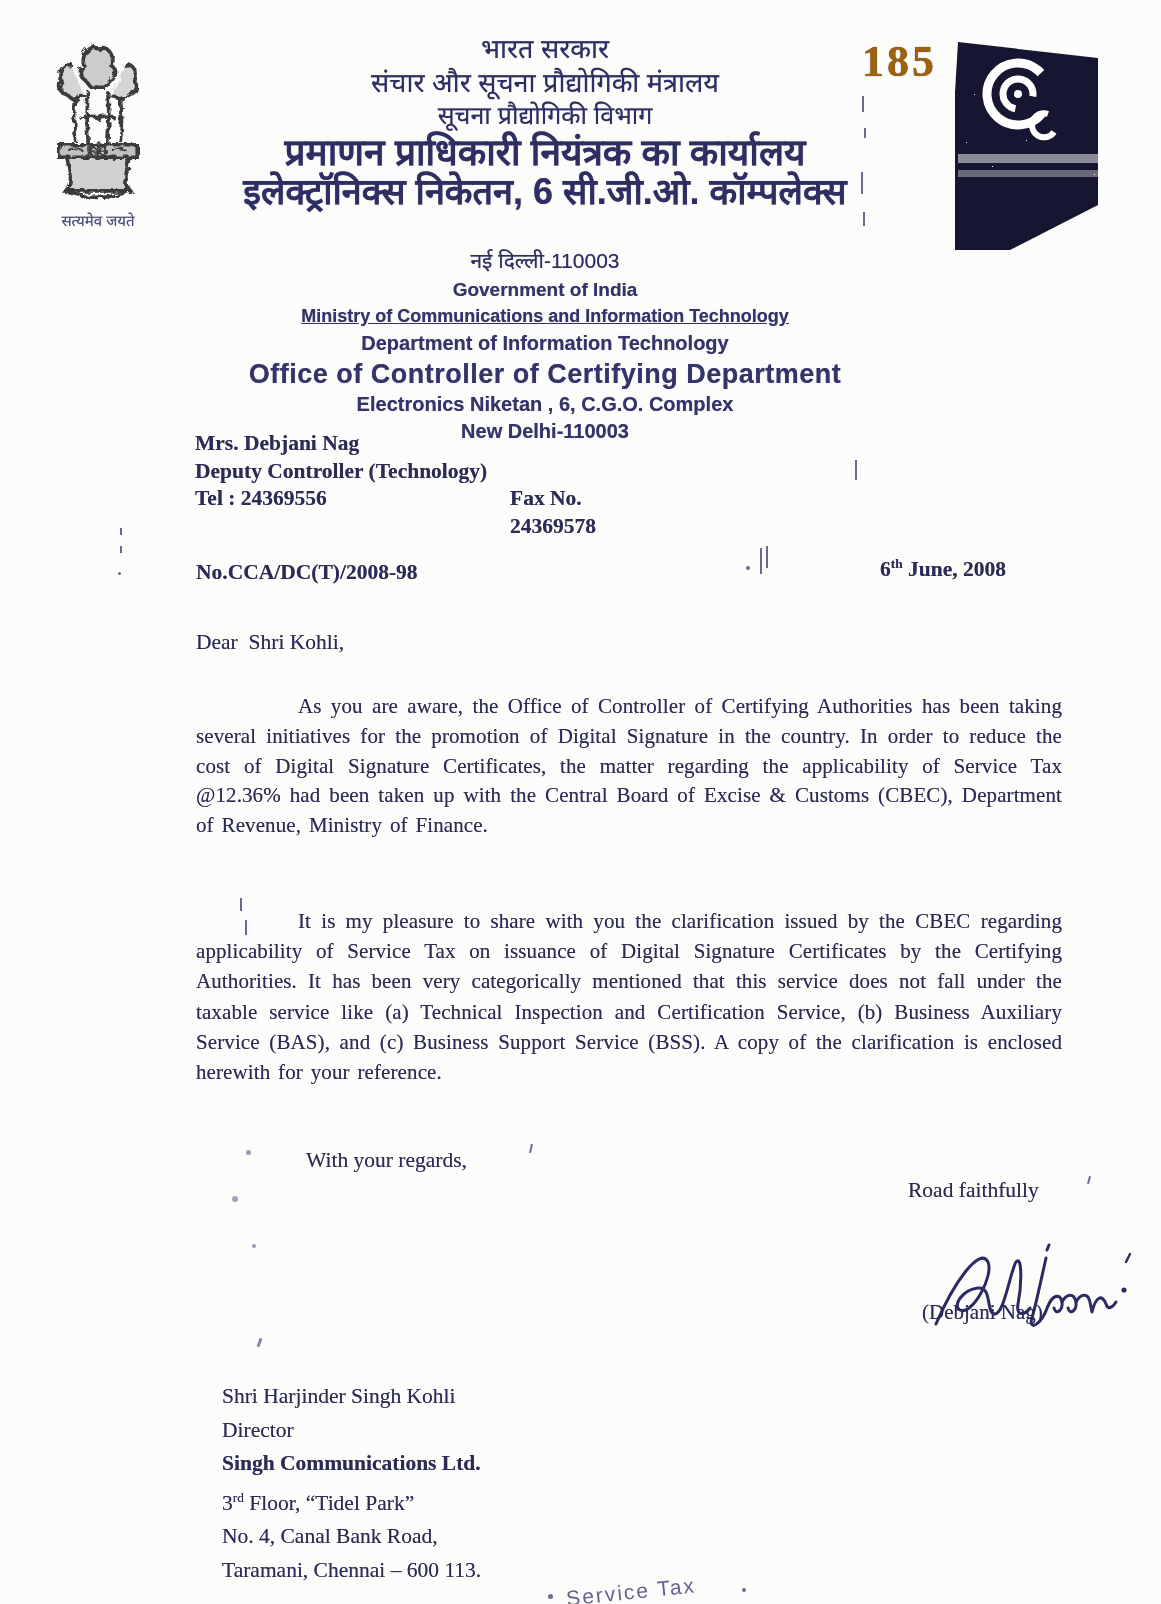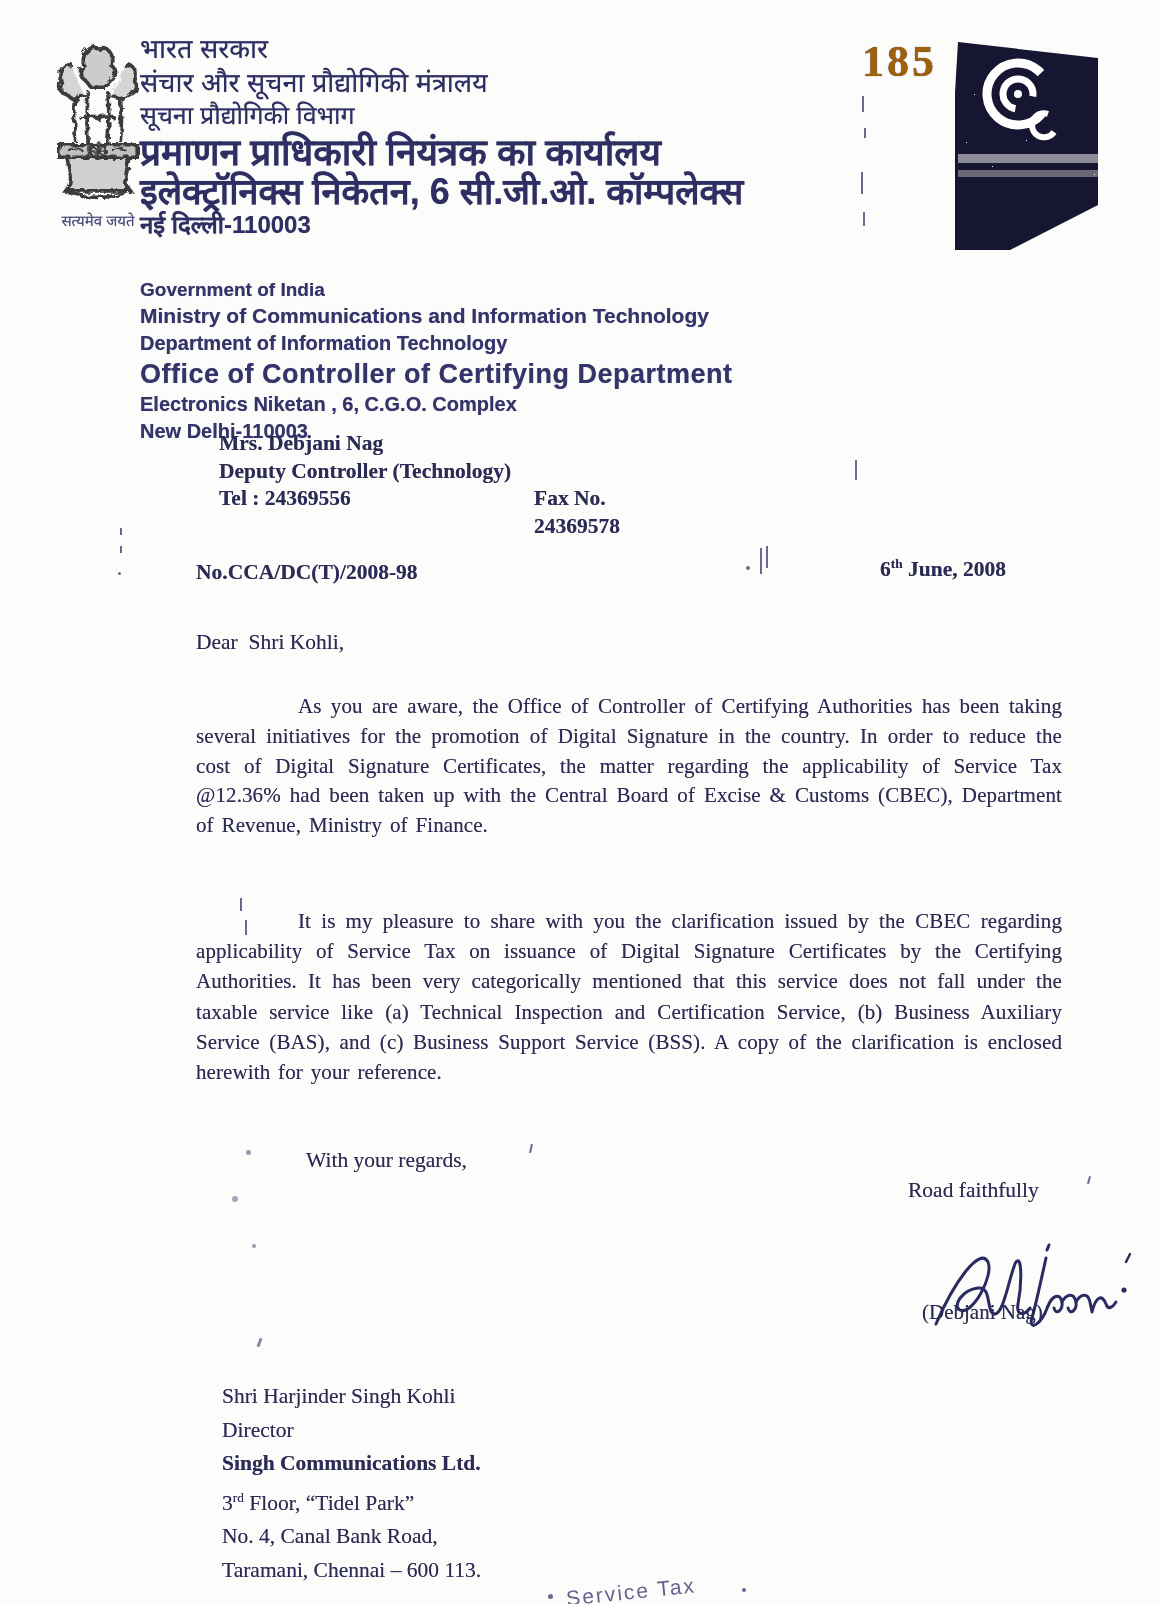--- a/index.html
+++ b/index.html
@@ -7,21 +7,21 @@
     position:relative;width:1161px;height:1604px;margin:0 auto;
     background:#fcfcfa;overflow:hidden;
     font-family:"Liberation Serif", serif;color:#2c2b55;
   }
   .abs{position:absolute;}
   .ink{color:#2c2b55;text-shadow:0 0 .6px rgba(44,43,85,.55);}
   .hdr-sans{font-family:"Liberation Sans", sans-serif;font-weight:bold;color:#34336a;
             text-shadow:0 0 .7px rgba(52,51,106,.6);margin-top:35px;}
   .hindi{font-family:"Liberation Sans", sans-serif;color:#2f2e63;
          text-shadow:0 0 .7px rgba(47,46,99,.6);}
-  .center-block{left:140px;width:810px;}
+  .center-block{left:140px;width:810px;text-align:center;}
   .serifb{font-weight:bold;}
   .para{
     width:866px;text-align:justify;font-size:21px;line-height:29.8px;
     word-spacing:2.5px;letter-spacing:.1px;
   }
   .para1{text-indent:102px;}
   .para2{text-indent:102px;}
   sup{font-size:.62em;}
   .artifact{position:absolute;background:#3a3870;opacity:.75;}
   .dot{border-radius:50%;}
@@ -87,33 +87,33 @@
       <rect x="28" y="138" width="140" height="7" fill="#ffffff" opacity=".35"></rect>
     </g>
   </svg>
 
   <div class="abs center-block hindi" style="top:32px;">
     <div style="font-size:27px;line-height:34px;">भारत सरकार</div>
     <div style="font-size:27px;line-height:34px;">संचार और सूचना प्रौद्योगिकी मंत्रालय</div>
     <div style="font-size:25px;line-height:31px;">सूचना प्रौद्योगिकी विभाग</div>
     <div style="font-size:37px;line-height:44px;font-weight:bold;">प्रमाणन प्राधिकारी नियंत्रक का कार्यालय</div>
     <div style="font-size:36px;line-height:34px;font-weight:bold;">इलेक्ट्रॉनिक्स निकेतन, 6 सी.जी.ओ. कॉम्पलेक्स</div>
-    <div style="font-size:24px;line-height:31px;font-weight:bold;">नई दिल्ली-110003</div>
+    <div style="font-size:21px;line-height:31px;font-weight:normal;margin-top:36px;">नई दिल्ली-110003</div>
   </div>
 
   <div class="abs center-block hdr-sans" style="top:242px;">
     <div style="font-size:19px;line-height:25px;">Government of India</div>
-    <div style="font-size:21px;line-height:28px;">Ministry of Communications and Information Technology</div>
+    <div style="font-size:18px;line-height:28px;text-decoration:underline;">Ministry of Communications and Information Technology</div>
     <div style="font-size:20px;line-height:27px;">Department of Information Technology</div>
     <div style="font-size:27px;line-height:34px;letter-spacing:.5px;">Office of Controller of Certifying Department</div>
     <div style="font-size:20px;line-height:27px;">Electronics Niketan , 6, C.G.O. Complex</div>
     <div style="font-size:20px;line-height:26px;">New Delhi-110003</div>
   </div>
 
-  <div class="abs ink serifb" style="left:219px;top:430px;font-size:21.5px;line-height:27.5px;">
+  <div class="abs ink serifb" style="left:195px;top:430px;font-size:21.5px;line-height:27.5px;">
     <div>Mrs. Debjani Nag</div>
     <div>Deputy Controller (Technology)</div>
     <div style="position:relative;">
       <span>Tel : 24369556</span>
       <span style="position:absolute;left:315px;">Fax No. 24369578</span>
     </div>
   </div>
 
   <div class="abs ink serifb" style="left:196px;top:560px;font-size:21.5px;">No.CCA/DC(T)/2008-98</div>
   <div class="abs ink serifb" style="left:880px;top:556px;font-size:21.5px;"><span>6</span><sup>th</sup><span> June, 2008</span></div>

